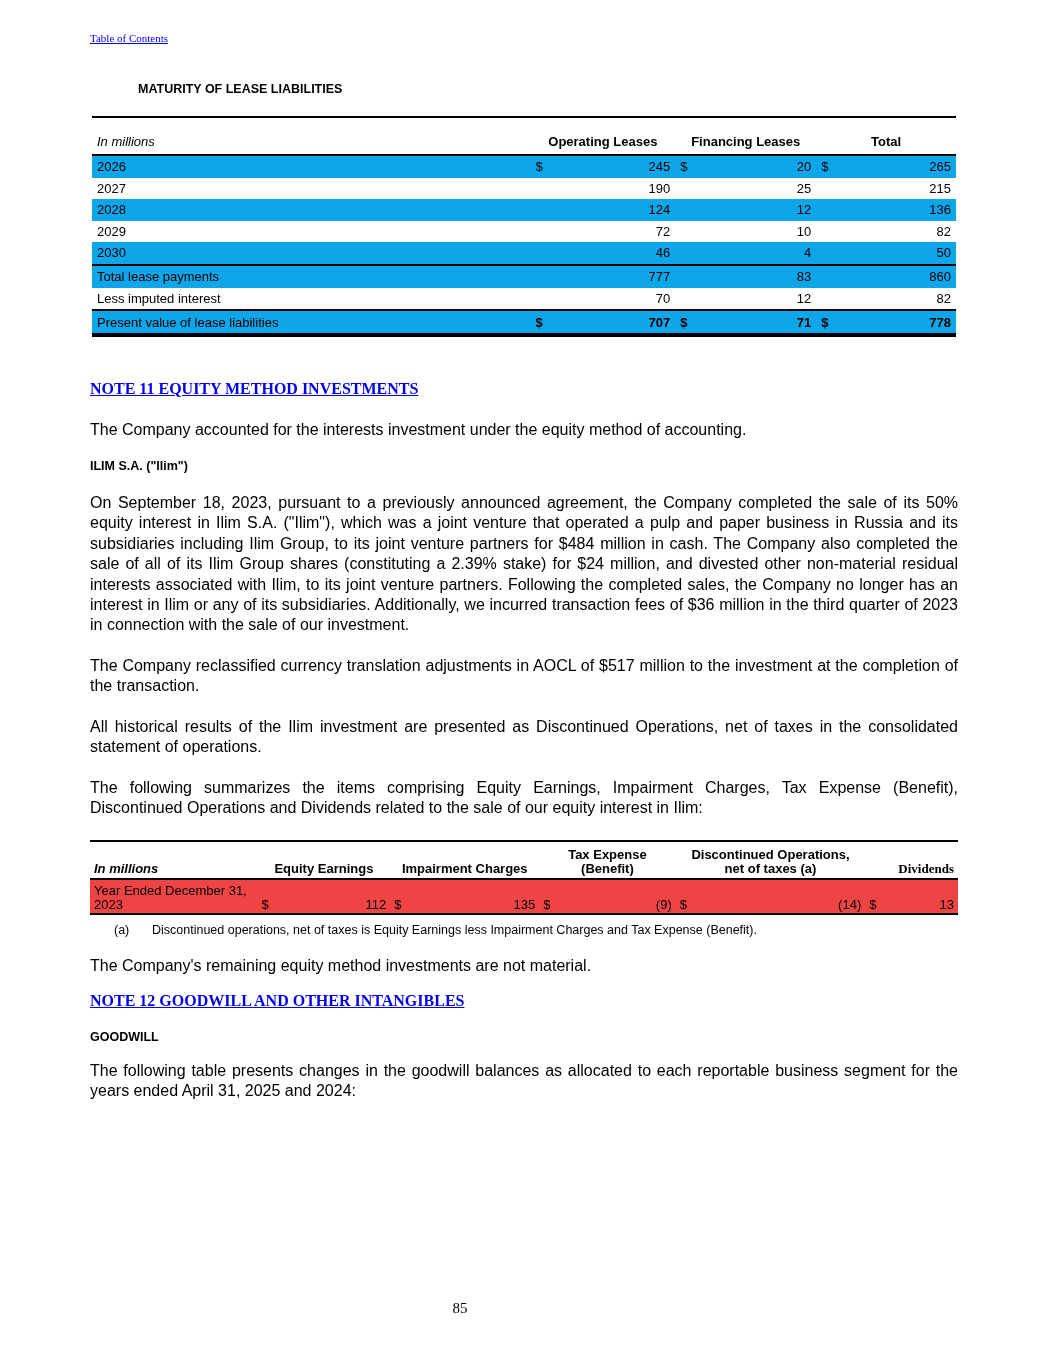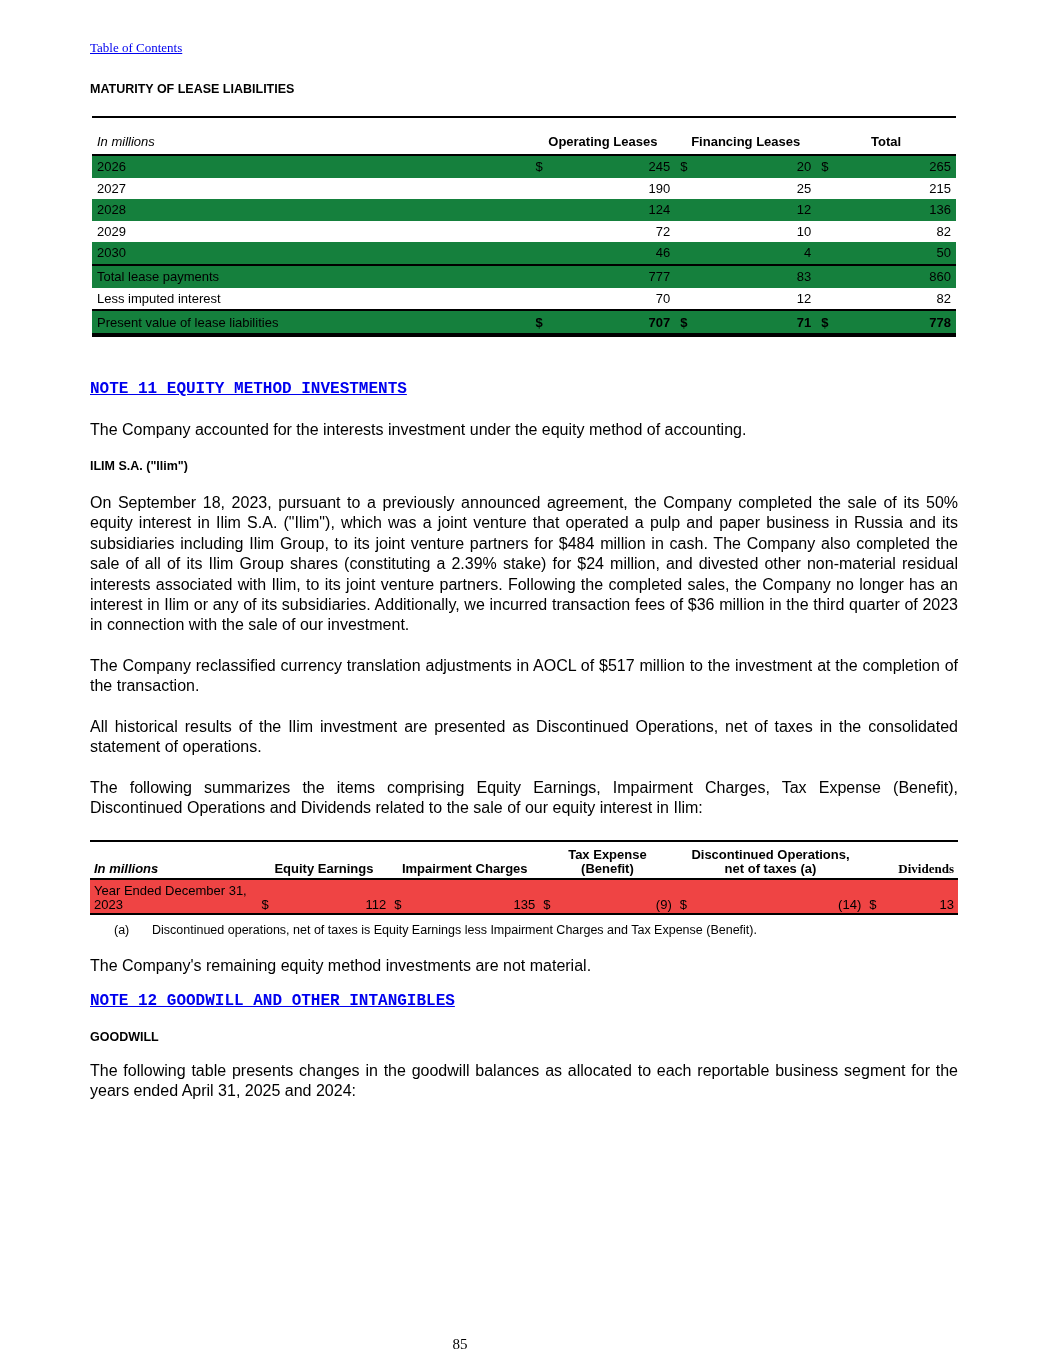--- a/index.html
+++ b/index.html
@@ -1,49 +1,49 @@
 <!DOCTYPE html>
 <html><head>
 <meta charset="utf-8">
 <style>
   html, body { margin: 0; padding: 0; background: #ffffff; }
   body { width: 1048px; height: 1365px; position: relative; overflow: hidden; color: #000; }
-  .toc-link { position: absolute; left: 90px; top: 32px; font-family: "Liberation Serif", serif; font-size: 13px; color: #0000ee; text-decoration: underline; cursor: pointer; margin-top: 8px; }
+  .toc-link { position: absolute; left: 90px; top: 32px; font-family: "Liberation Serif", serif; font-size: 11px; color: #0000ee; text-decoration: underline; cursor: pointer; }
   .sect-label { font-family: "Liberation Sans", sans-serif; font-size: 12.5px; font-weight: bold; position: absolute; left: 90px; }
-  .note-title { font-family: Liberation Mono, monospace; font-size: 16px; font-weight: bold; color: #0000ee; text-decoration: underline; position: absolute; left: 90px; cursor: pointer; }
+  .note-title { font-family: Liberation Serif, serif; font-size: 16px; font-weight: bold; color: #0000ee; text-decoration: underline; position: absolute; left: 90px; cursor: pointer; }
   .body-text { font-family: "Liberation Sans", sans-serif; font-size: 16px; line-height: 20.4px; text-align: justify; position: absolute; left: 90px; width: 868px; margin: 0; }
 
   
   table { border-collapse: collapse; font-family: "Liberation Sans", sans-serif; font-size: 13px; }
   .lease { position: absolute; left: 92px; top: 116px; width: 864px; border-top: 2px solid #000; }
   .lease td, .lease th { padding: 0 5px; height: 21.5px; line-height: 21px; white-space: nowrap; }
   .lease thead th { font-weight: bold; height: 34px; vertical-align: bottom; padding-bottom: 2px; border-bottom: 2px solid #000; }
   .lease thead th.lbl { font-weight: normal; font-style: italic; text-align: left; }
-  .shade td { background: #15803d; }
+  .shade td { background: #0ea5e9; }
   .num { text-align: right; }
   .cur { text-align: left; width: 10px; }
   .lease tr.tot td { border-top: 2px solid #000; height: 22px; }
   .lease tr.pv td { border-top: 2px solid #000; border-bottom: 4px solid #000; height: 22px; }
   .bold { font-weight: bold; }
 
   
   .ilim { position: absolute; left: 90px; top: 840px; width: 868px; border-top: 2px solid #000; }
   .ilim thead th { font-weight: bold; vertical-align: bottom; text-align: center; padding: 0 4px 2px 4px; height: 34px; line-height: 14px; border-bottom: 2px solid #000; }
   .ilim thead th.lbl { font-style: italic; text-align: left; }
   .ilim tbody td { background: #ef4444; vertical-align: bottom; padding: 4px 4px 1px 4px; line-height: 14px; border-bottom: 2px solid #000; }
   .footnote { position: absolute; left: 114px; top: 923px; font-family: "Liberation Sans", sans-serif; font-size: 12.5px; }
   .footnote .mark { display: inline-block; width: 38px; }
-  .page-num { position: absolute; top: 1336px; left: 0; width: 920px; text-align: center; font-family: "Liberation Serif", serif; font-size: 15px; }
+  .page-num { position: absolute; top: 1300px; left: 0; width: 920px; text-align: center; font-family: "Liberation Serif", serif; font-size: 15px; }
 </style>
 </head>
 <body>
 
 <a class="toc-link">Table of Contents</a>
 
-<div class="sect-label" style="top:82px;">MATURITY OF LEASE LIABILITIES</div>
+<div class="sect-label" style="top:82px;margin-left:48px;">MATURITY OF LEASE LIABILITIES</div>
 
 <table class="lease">
   <colgroup>
     <col style="width:450px">
       <col style="width:14px">
       <col style="width:126px">
       <col style="width:14px">
       <col style="width:122px">
       <col style="width:14px">
       <col style="width:124px">

